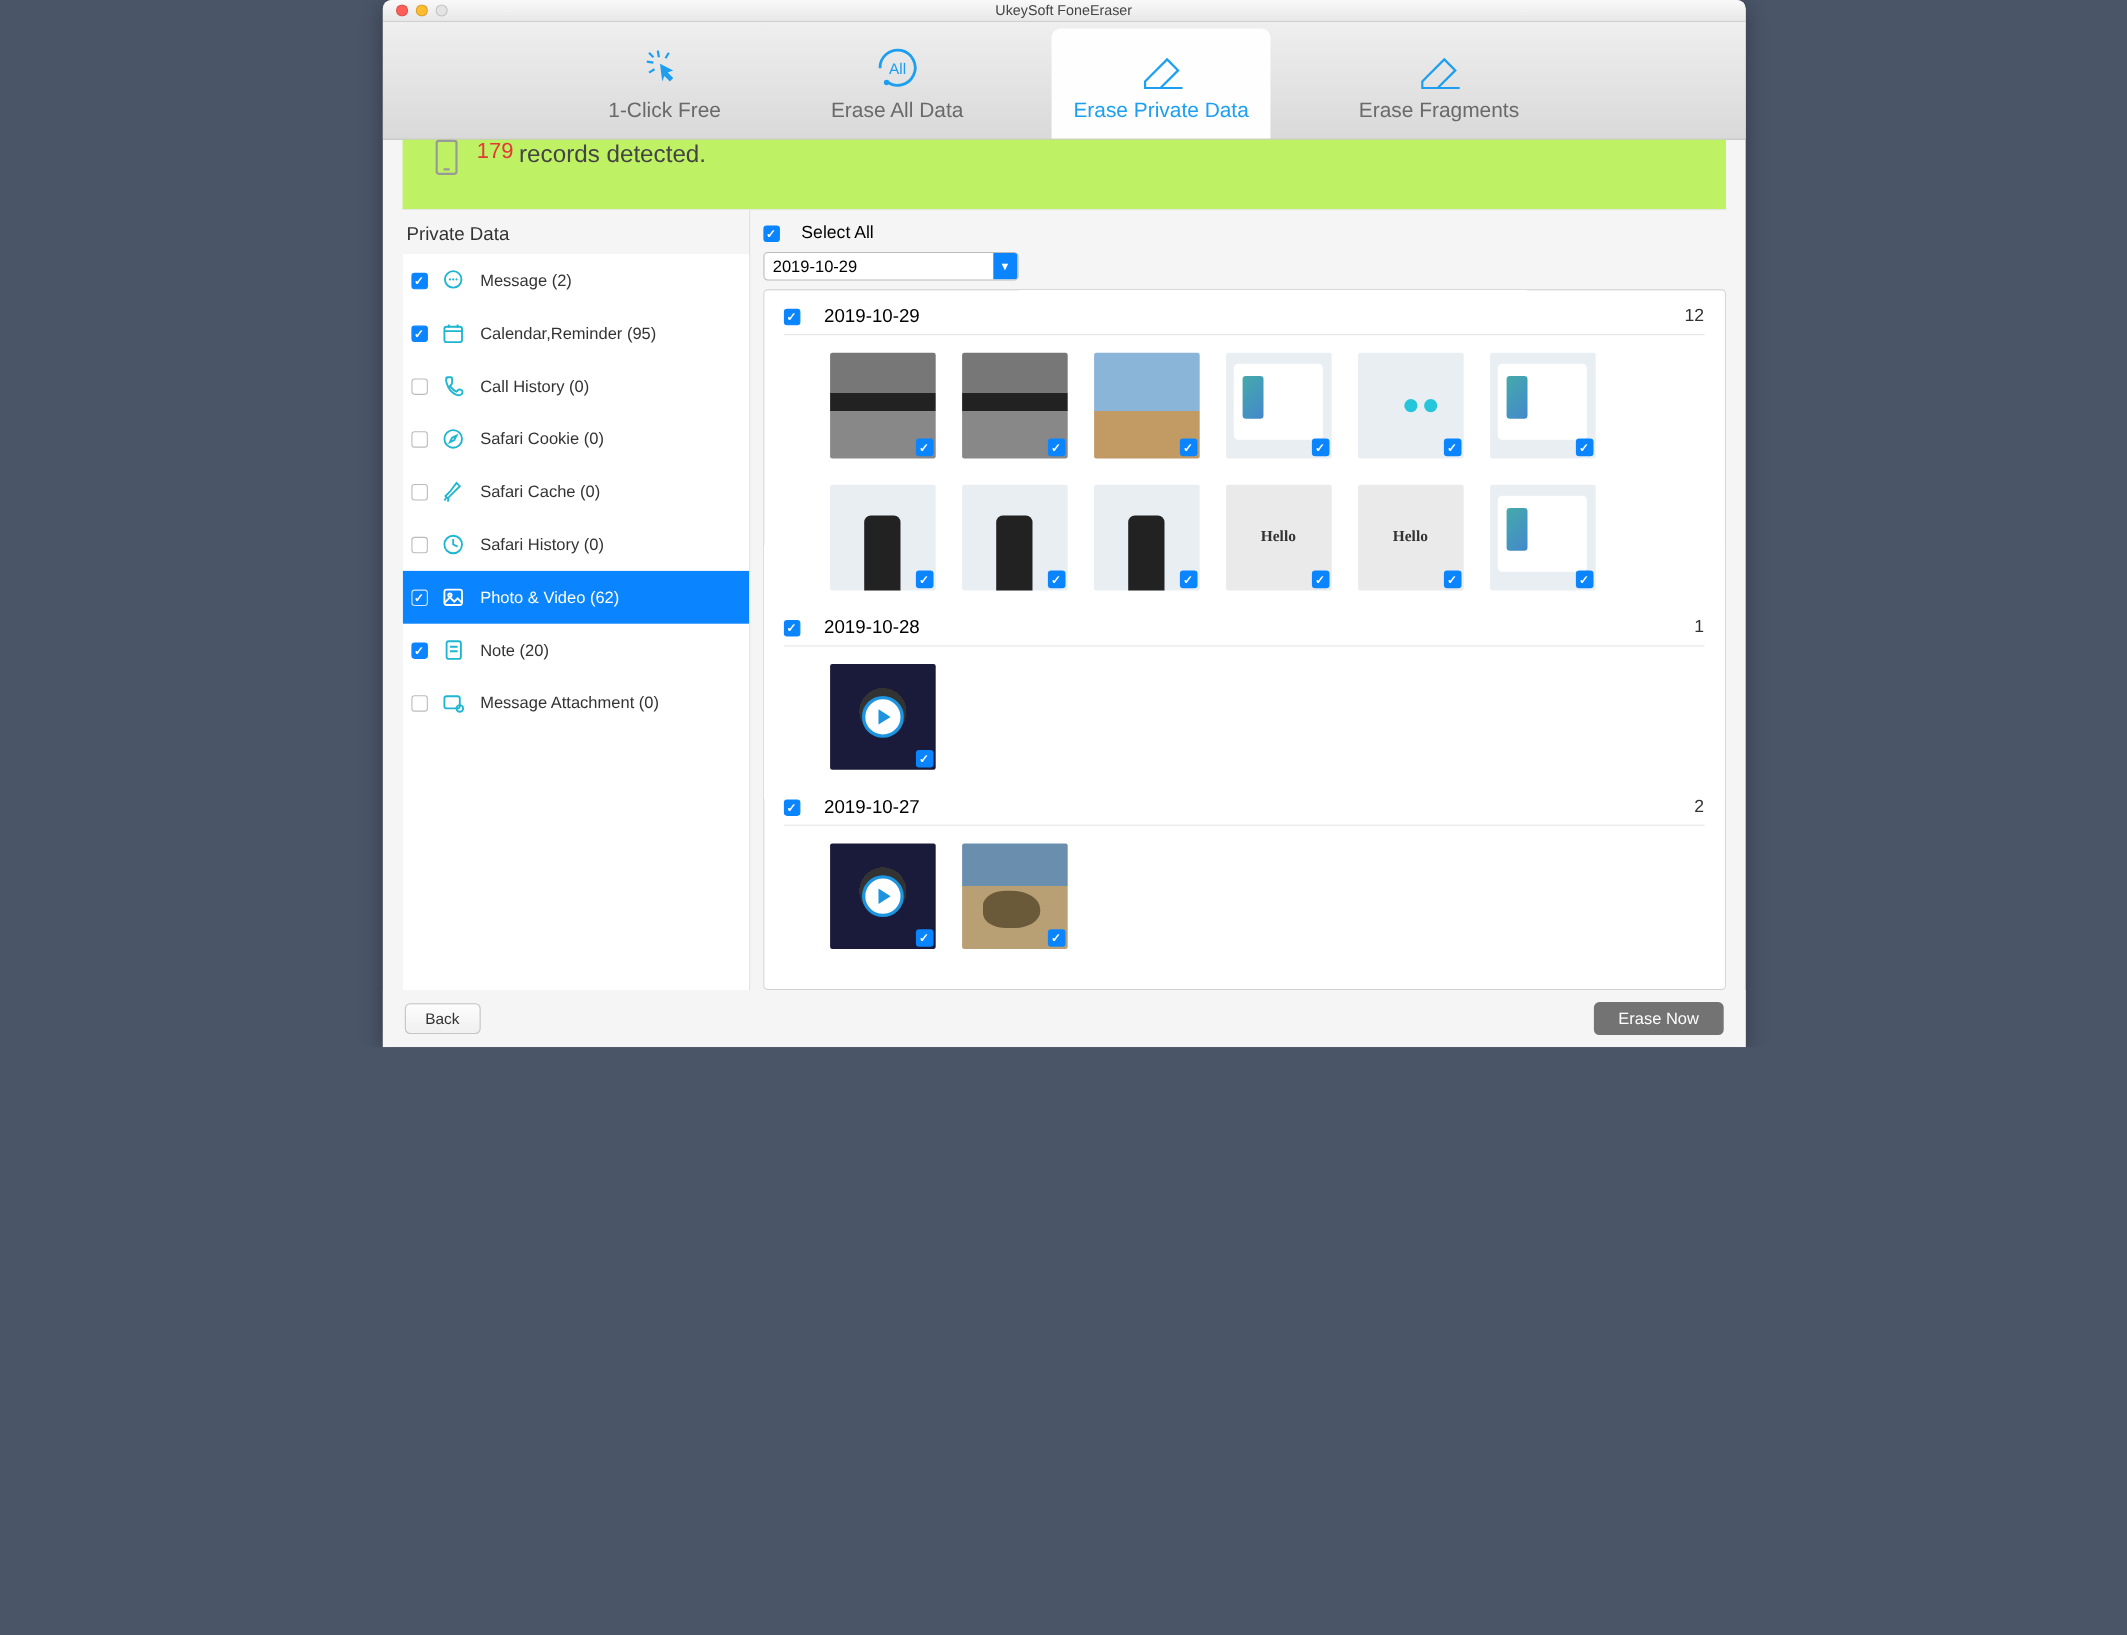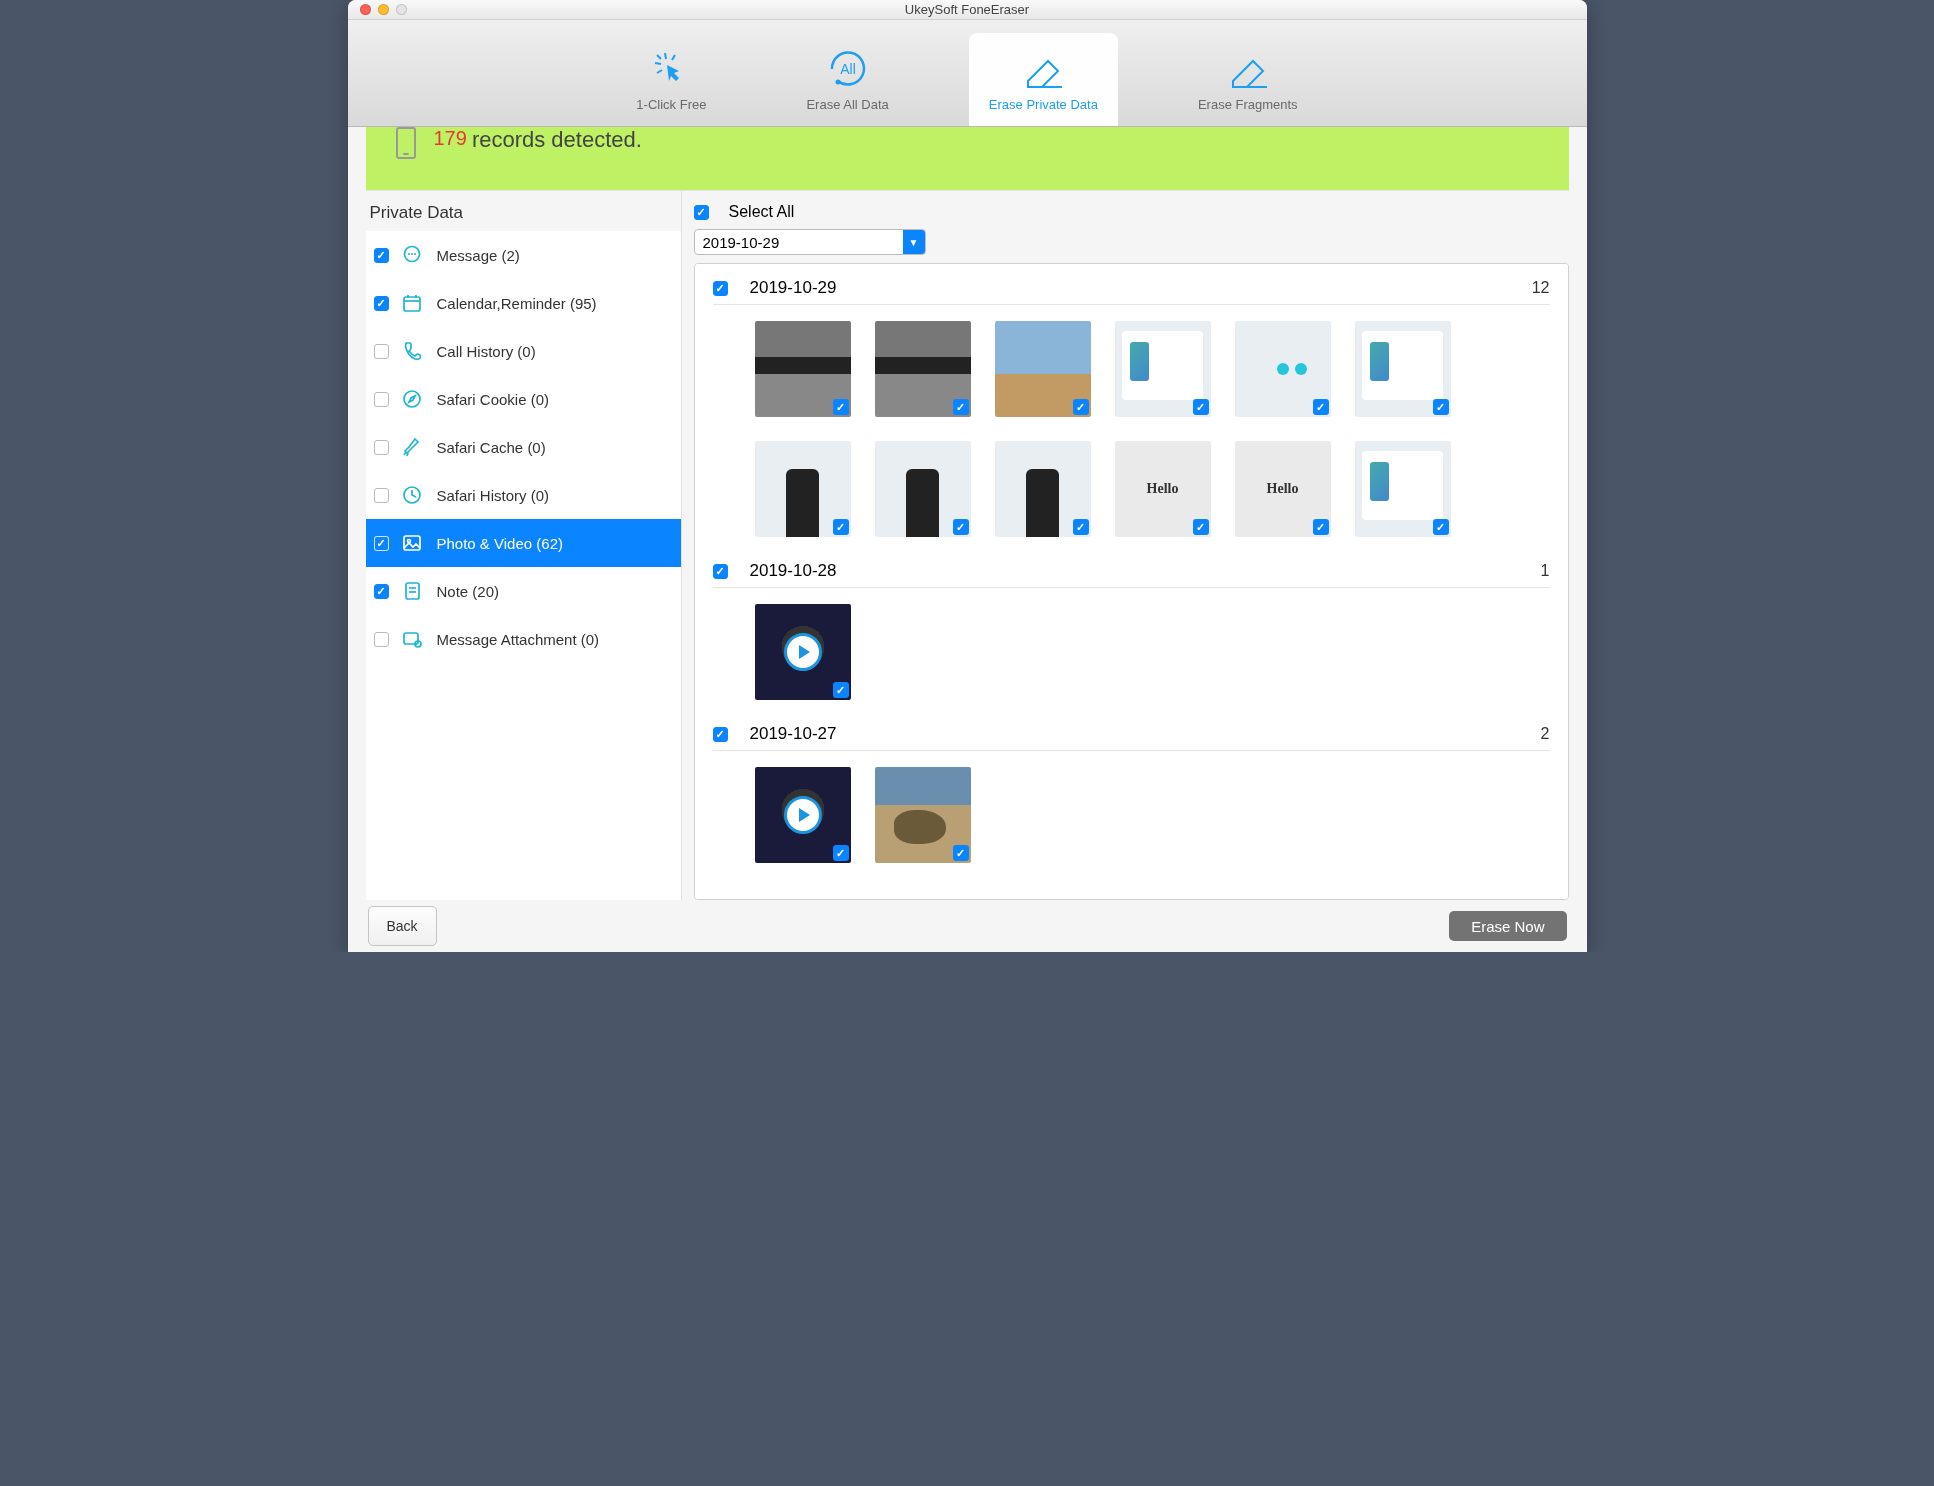--- a/index.html
+++ b/index.html
@@ -9,21 +9,21 @@
 .traffic { display: flex; gap: 7px; }
 .dot { width: 11px; height: 11px; border-radius: 50%; border: 0.5px solid rgba(0,0,0,.15); }
 .dot.red { background: #ff5f57; }
 .dot.yellow { background: #febc2e; }
 .dot.gray { background: #e4e4e4; }
 .title { position: absolute; left: 0; right: 0; text-align: center; font-size: 13px; color: #444; font-weight: 500; pointer-events: none; }
 .toolbar { height: 107px; background: linear-gradient(#efefef,#d9d9d9); border-bottom: 1px solid #b8b8b8; display: flex; justify-content: center; align-items: flex-end; gap: 60px; padding-bottom: 0; }
 .tab { display: flex; flex-direction: column; align-items: center; justify-content: flex-end; cursor: pointer; padding: 12px 20px 14px; border-radius: 8px 8px 0 0; position: relative; }
 .tab.selected { background: #fefefe; }
 .tab .icon-wrap { height: 48px; display: flex; align-items: center; justify-content: center; margin-bottom: 4px; }
-.tab .label { font-size: 13px; color: #6a6a6a; }
+.tab .label { font-size: 19px; color: #6a6a6a; }
 .tab.selected .label { color: #1c9ff0; }
 .records-bar { height: 64px; background: #bef264; border-bottom: 1px solid #e5e5e5; display: flex; align-items: flex-start; padding-left: 30px; margin: 0 18px; }
 .phone-icon { width: 20px; height: 32px; border: 2px solid #999; border-radius: 3px; margin-right: 18px; position: relative; }
 .phone-icon::after { content:""; position:absolute; bottom:2px; left:50%; transform:translateX(-50%); width:6px; height:2px; background:#999; border-radius:1px; }
 .records-num { color: #e53935; font-size: 20px; font-weight: 500; margin-right: 5px; }
 .records-text { color: #444; font-size: 22px; }
 .body { flex: 1; display: flex; overflow: hidden; margin: 0 18px; }
 .sidebar { width: 316px; background: #f5f5f5; border-right: 1px solid #e0e0e0; display: flex; flex-direction: column; padding-top: 12px; }
 .sidebar-title { font-size: 17px; color: #333; padding: 0 0 8px 4px; }
 .sidebar-items { flex: 1; overflow-y: auto; background: #fff; }
@@ -41,21 +41,21 @@
 .date-dropdown .dd-text { flex: 1; padding: 0 8px; }
 .date-dropdown .dd-arrow { width: 22px; height: 100%; background: #0a84ff; display: flex; align-items: center; justify-content: center; color: #fff; font-size: 10px; }
 .scroll-area { flex: 1; border: 1px solid #d0d0d0; border-radius: 4px; background: #fff; overflow-y: scroll; padding: 14px 18px; position: relative; }
 .group { margin-bottom: 24px; }
 .group-header { display: flex; align-items: center; padding-bottom: 6px; border-bottom: 1px solid #e5e5e5; font-size: 17px; }
 .group-header .count { margin-left: auto; font-size: 16px; color: #333; }
 .thumbs { display: flex; flex-wrap: wrap; gap: 24px; padding: 16px 0 0 42px; }
 .thumb { width: 96px; height: 96px; position: relative; background: #555; border-radius: 2px; overflow: hidden; cursor: pointer; }
 .thumb .tcb { position: absolute; right: 2px; bottom: 2px; width: 16px; height: 16px; background: #0a84ff; border-radius: 3px; display: flex; align-items: center; justify-content: center; color: #fff; font-size: 11px; font-weight: bold; }
 .footer { height: 52px; display: flex; align-items: center; padding: 0 20px; background: #f5f5f5; }
-.btn { height: 40px; padding: 0 18px; border-radius: 5px; font-size: 14px; display: inline-flex; align-items: center; justify-content: center; cursor: pointer; }
+.btn { height: 28px; padding: 0 18px; border-radius: 5px; font-size: 14px; display: inline-flex; align-items: center; justify-content: center; cursor: pointer; }
 .btn-back { background: linear-gradient(#fdfdfd,#f0f0f0); border: 1px solid #c4c4c4; color: #333; }
 .btn-primary { background: #737373; color: #fff; border: none; height: 30px; padding: 0 22px; font-size: 15px; }
 .spacer { flex: 1; }
 
 .ico-blue { fill: none; stroke: #1c9ff0; stroke-width: 2; }
 .ico-teal { fill: none; stroke: #1fb6d1; stroke-width: 1.7; }
 .sidebar-item.selected .ico-teal { stroke: #fff; }
 
 .t-laptop { background: linear-gradient(#777 0 38%, #222 38% 55%, #888 55% 100%); }
 .t-desert { background: linear-gradient(#8ab5d8 0 55%, #c29a64 55% 100%); }

